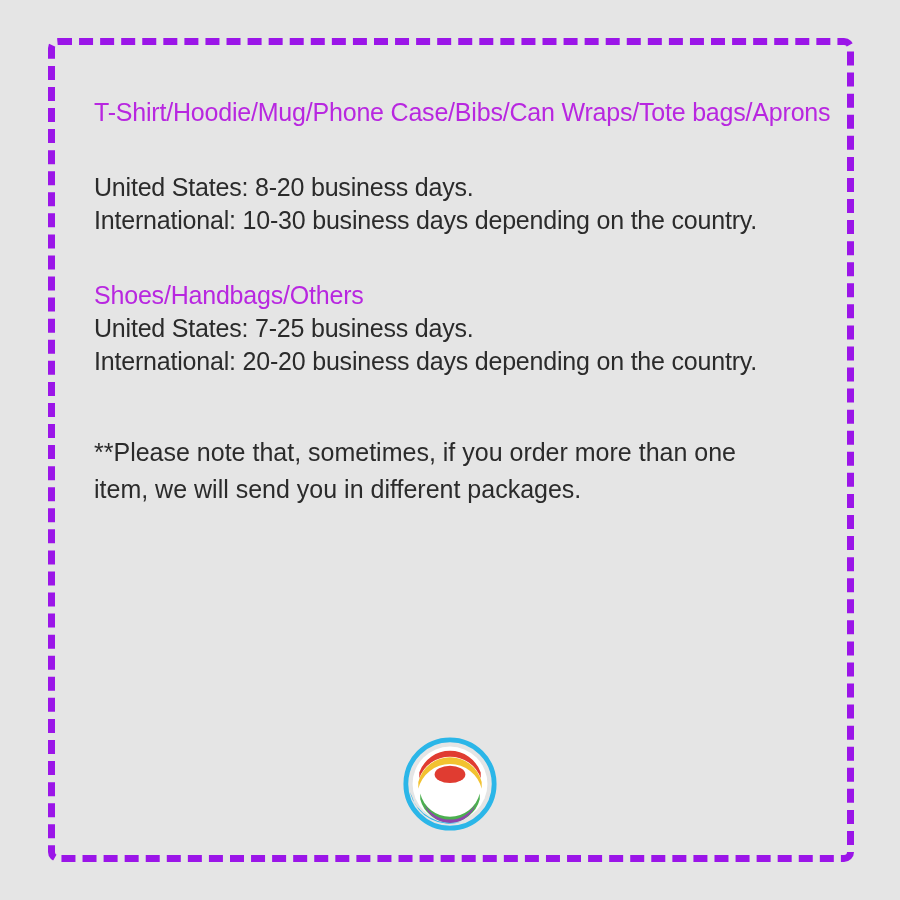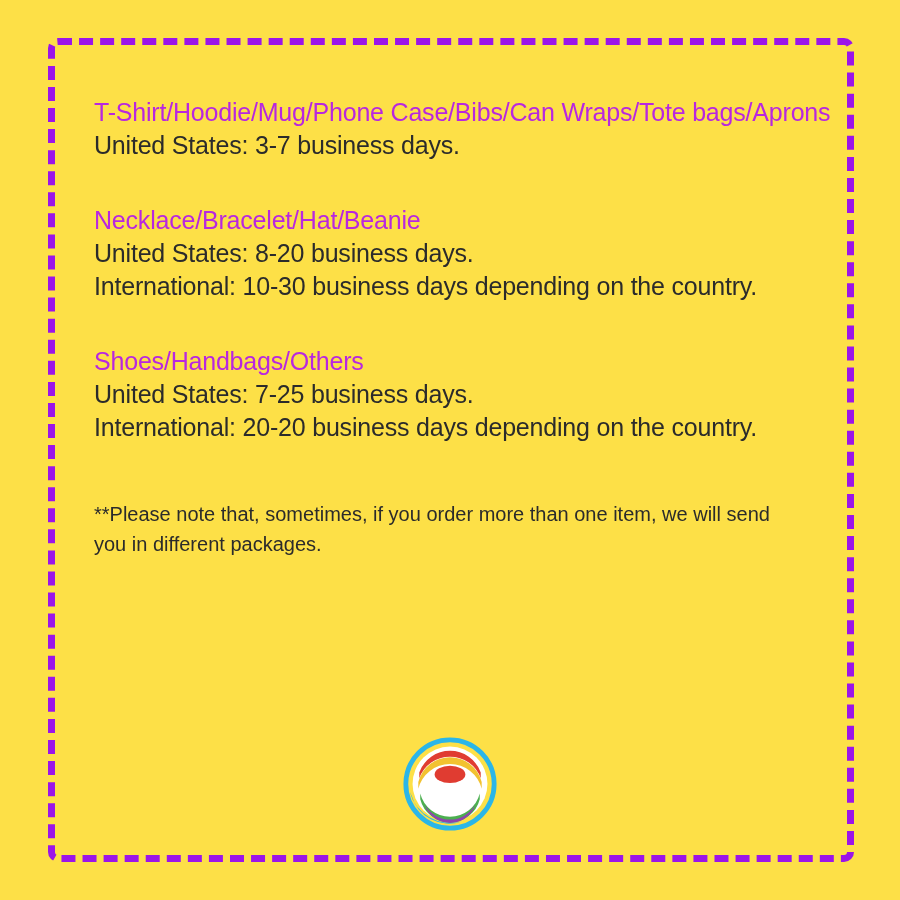--- a/index.html
+++ b/index.html
@@ -10,21 +10,21 @@
   body {
     width: 900px;
     height: 900px;
     font-family: "Liberation Sans", sans-serif;
     overflow: hidden;
   }
   .page {
     position: relative;
     width: 900px;
     height: 900px;
-    background: #fde047;
+    background: #e5e5e5;
     box-sizing: border-box;
   }
   .dashed-frame {
     position: absolute;
     left: 48px;
     top: 38px;
     width: 806px;
     height: 824px;
     border: 7px dashed #9b15e8;
     border-radius: 10px;
@@ -53,21 +53,21 @@
   .section-line {
     color: #2b2b2b;
     font-size: 25px;
     line-height: 1.32;
     font-weight: 400;
     letter-spacing: -0.2px;
   }
   .note {
     margin-top: 56px;
     color: #2b2b2b;
-    font-size: 20px;
+    font-size: 25px;
     line-height: 1.48;
     width: 700px;
   }
   .logo-wrap {
     position: absolute;
     left: 0;
     top: 736px;
     width: 900px;
     display: flex;
     justify-content: center;
@@ -83,25 +83,23 @@
 <body>
 
 <div class="page">
 
   <div class="dashed-frame"></div>
 
   <div class="content">
 
     <div class="section">
       <div class="section-title">T-Shirt/Hoodie/Mug/Phone Case/Bibs/Can Wraps/Tote bags/Aprons</div>
-      <div class="section-line">United States: 3-7 business days.</div>
     </div>
 
     <div class="section">
-      <div class="section-title">Necklace/Bracelet/Hat/Beanie</div>
       <div class="section-line">United States: 8-20 business days.</div>
       <div class="section-line">International: 10-30 business days depending on the country.</div>
     </div>
 
     <div class="section">
       <div class="section-title">Shoes/Handbags/Others</div>
       <div class="section-line">United States: 7-25 business days.</div>
       <div class="section-line">International: 20-20 business days depending on the country.</div>
     </div>
 

